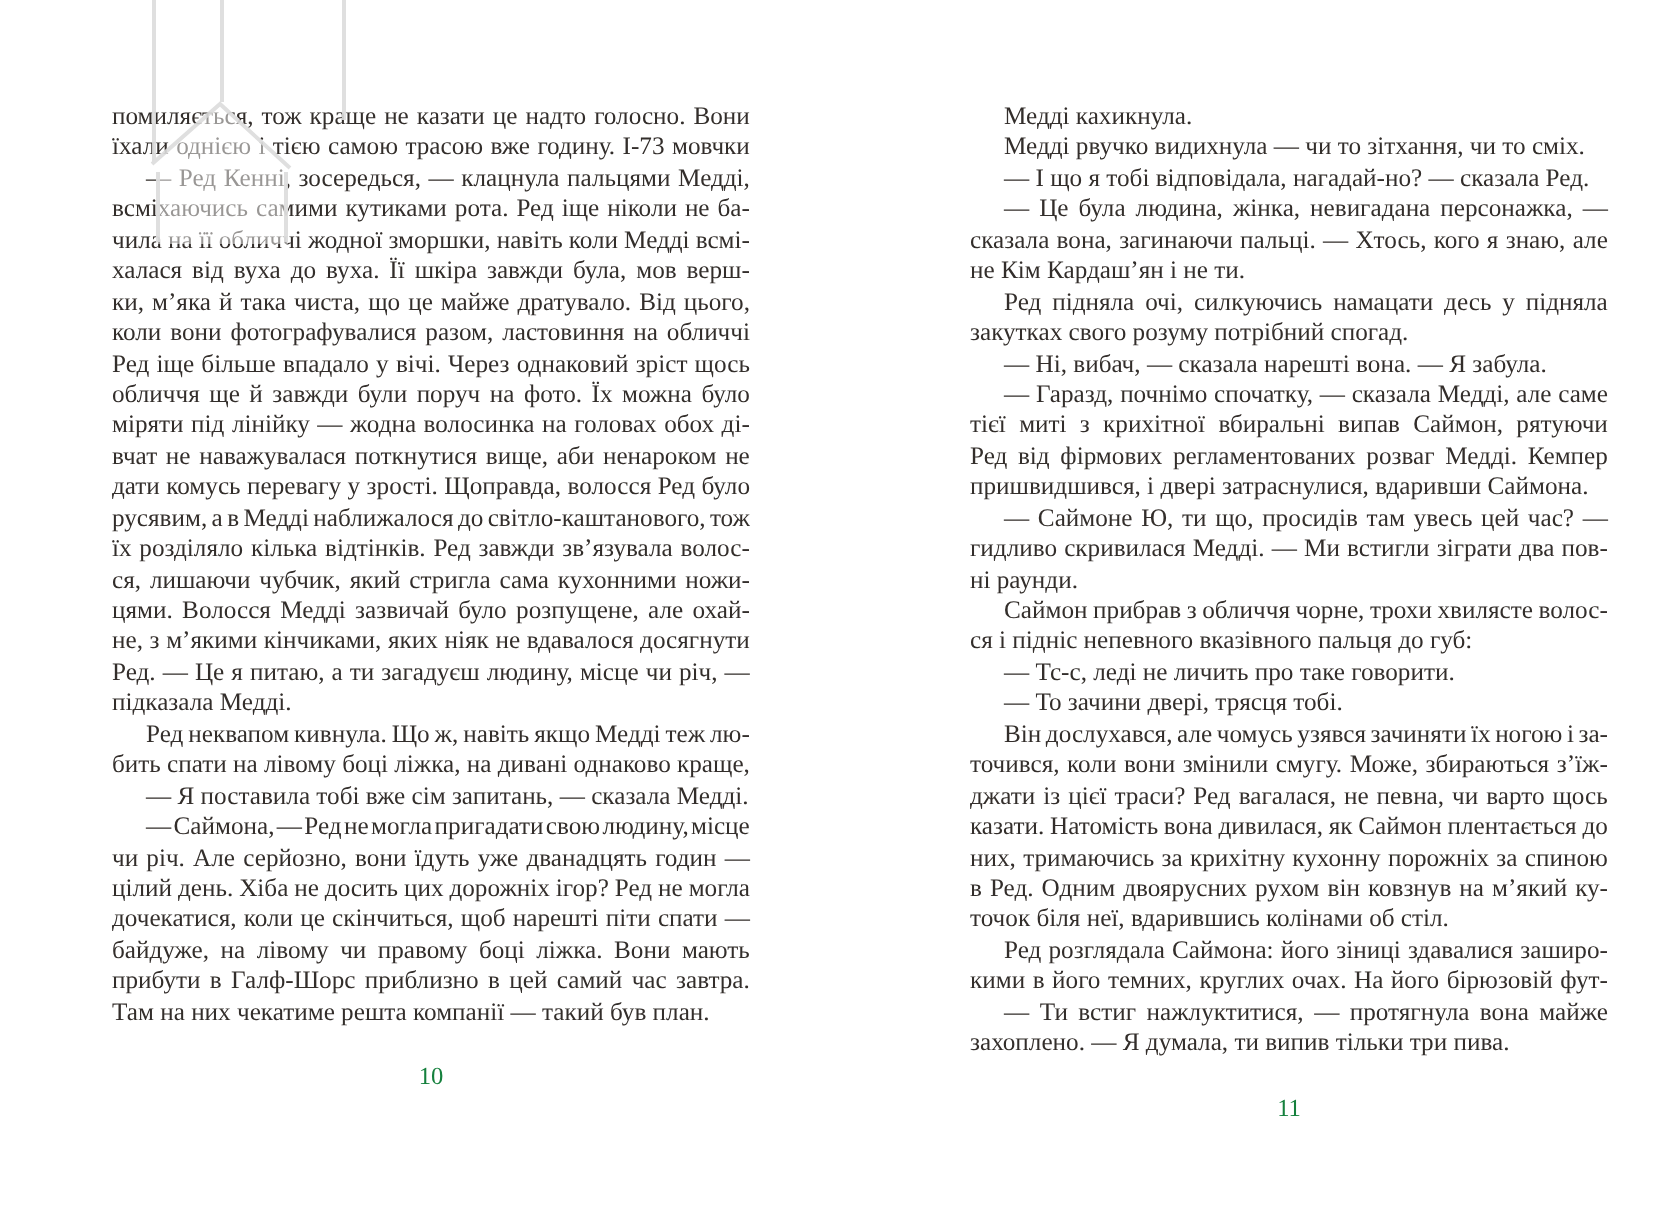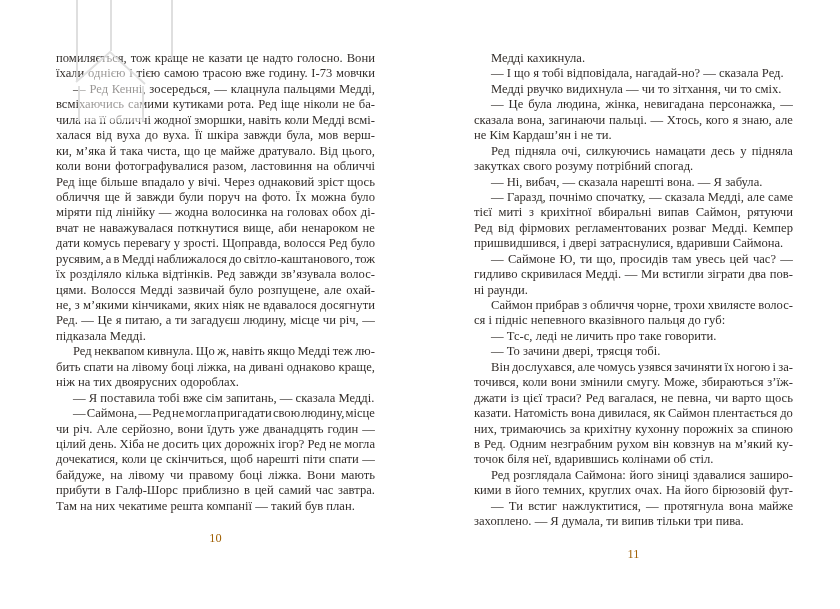--- a/index.html
+++ b/index.html
@@ -5,36 +5,36 @@
   html,body{margin:0;padding:0;}
   body{
     width:840px;height:609px;background:#ffffff;overflow:hidden;
     font-family:"Liberation Serif","DejaVu Serif",serif;
     color:#332e2b;
     -webkit-font-smoothing:antialiased;
   }
   #canvas{position:relative;width:840px;height:609px;background:#ffffff;}
   .page{position:absolute;top:51px;width:319px;}
   #page-left{left:56px;}
-  #page-right{left:474px;}
+  #page-right{left:485px;}
   .line{
     height:15.45px;
     font-size:12.6px;
     line-height:15.45px;
     display:flex;
     justify-content:space-between;
     white-space:nowrap;
   }
   .line.end{display:block;text-align:left;white-space:nowrap;}
   .line.ind{padding-left:17px;}
   .pagenum{
     margin-top:17px;
     text-align:center;
     font-size:12.3px;
-    color:#a16207;
+    color:#15803d;
   }
   #watermark{
     position:absolute;left:0;top:0;z-index:3;
     pointer-events:none;
   }
 </style>
 </head>
 <body style="color: rgb(51, 46, 43);">
 
 <div id="canvas" style="background: rgb(255, 255, 255);">
@@ -216,20 +216,30 @@
           <span>їх</span>
           <span>розділяло</span>
           <span>кілька</span>
           <span>відтінків.</span>
           <span>Ред</span>
           <span>завжди</span>
           <span>зв’язувала</span>
           <span>волос-</span>
         </div>
         <div class="line">
+          <span>ся,</span>
+          <span>лишаючи</span>
+          <span>чубчик,</span>
+          <span>який</span>
+          <span>стригла</span>
+          <span>сама</span>
+          <span>кухонними</span>
+          <span>ножи-</span>
+        </div>
+        <div class="line">
           <span>цями.</span>
           <span>Волосся</span>
           <span>Медді</span>
           <span>зазвичай</span>
           <span>було</span>
           <span>розпущене,</span>
           <span>але</span>
           <span>охай-</span>
         </div>
         <div class="line">
@@ -276,21 +286,20 @@
           <span>спати</span>
           <span>на</span>
           <span>лівому</span>
           <span>боці</span>
           <span>ліжка,</span>
           <span>на</span>
           <span>дивані</span>
           <span>однаково</span>
           <span>краще,</span>
         </div>
-        <div class="line end">ніж на тих двоярусних одороблах.</div>
         <div class="line end ind">— Я поставила тобі вже сім запитань, — сказала Медді.</div>
         <div class="line ind">
           <span>—</span>
           <span>Саймона,</span>
           <span>—</span>
           <span>Ред</span>
           <span>не</span>
           <span>могла</span>
           <span>пригадати</span>
           <span>свою</span>
@@ -356,22 +365,22 @@
           <span>завтра.</span>
         </div>
         <div class="line end">Там на них чекатиме решта компанії — такий був план.</div>
       </div>
     <div class="pagenum">10</div>
   </div>
 
   <div class="page" id="page-right">
     <div class="textblock">
         <div class="line end ind">Медді кахикнула.</div>
+        <div class="line end ind">Медді рвучко видихнула — чи то зітхання, чи то сміх.</div>
         <div class="line end ind">— І що я тобі відповідала, нагадай-но? — сказала Ред.</div>
-        <div class="line end ind">Медді рвучко видихнула — чи то зітхання, чи то сміх.</div>
         <div class="line ind">
           <span>—</span>
           <span>Це</span>
           <span>була</span>
           <span>людина,</span>
           <span>жінка,</span>
           <span>невигадана</span>
           <span>персонажка,</span>
           <span>—</span>
         </div>
@@ -521,21 +530,21 @@
           <span>крихітну</span>
           <span>кухонну</span>
           <span>порожніх</span>
           <span>за</span>
           <span>спиною</span>
         </div>
         <div class="line">
           <span>в</span>
           <span>Ред.</span>
           <span>Одним</span>
-          <span>незграбним</span>
+          <span>двоярусних</span>
           <span>рухом</span>
           <span>він</span>
           <span>ковзнув</span>
           <span>на</span>
           <span>м’який</span>
           <span>ку-</span>
         </div>
         <div class="line end">точок біля неї, вдарившись колінами об стіл.</div>
         <div class="line ind">
           <span>Ред</span>

